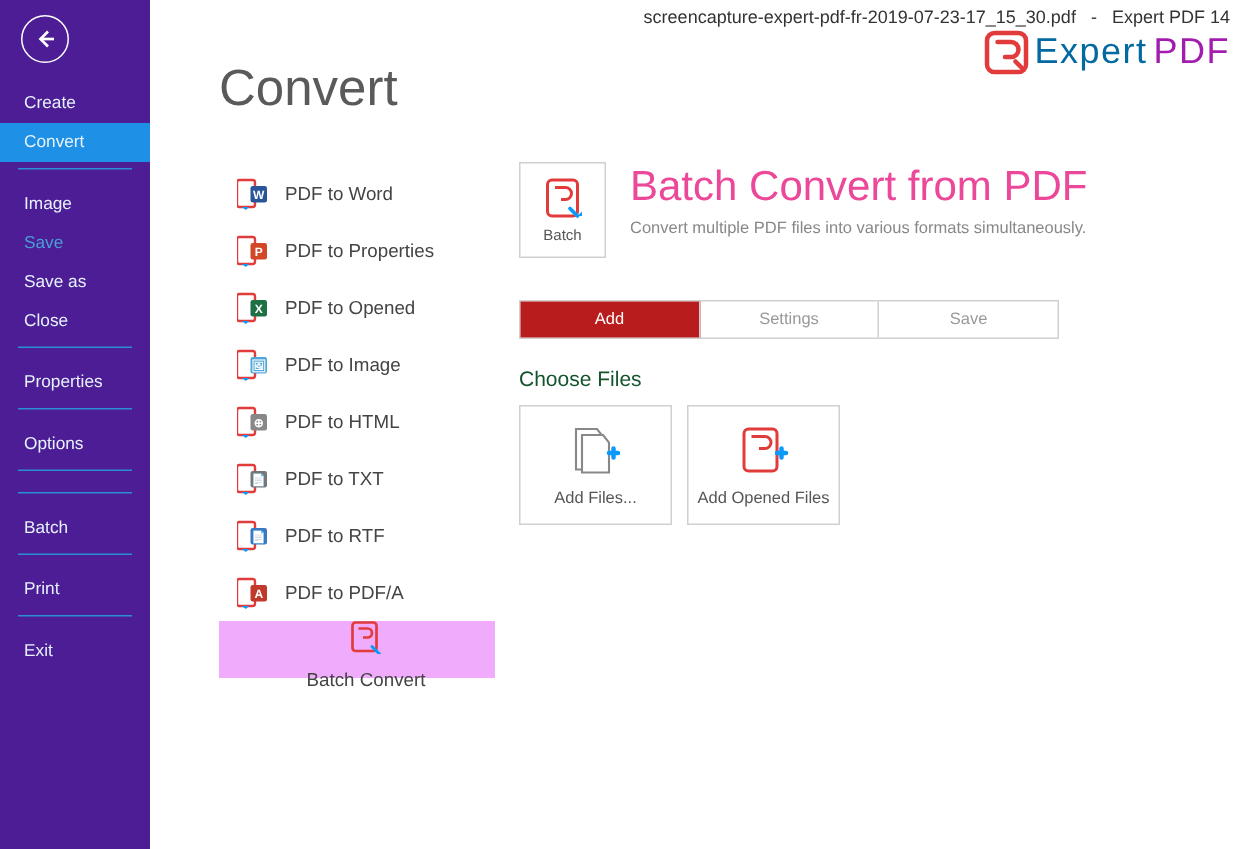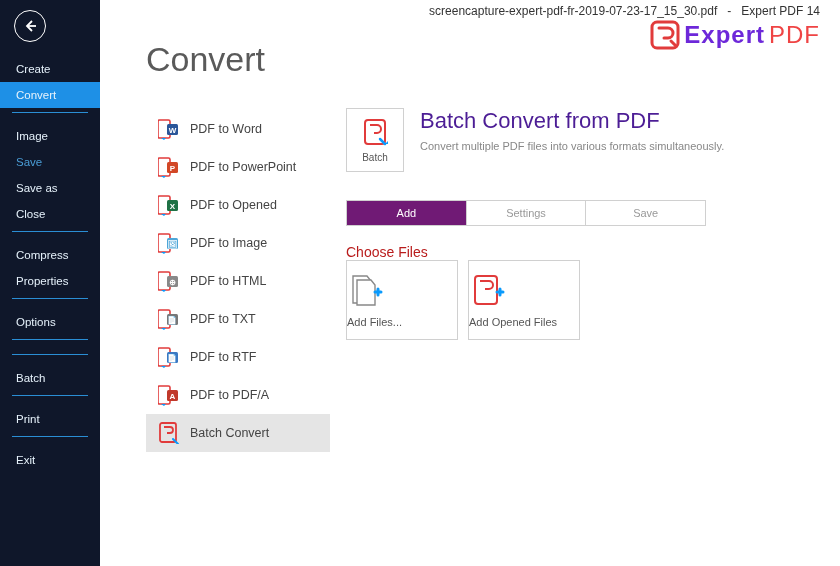--- a/index.html
+++ b/index.html
@@ -1,52 +1,52 @@
 <!DOCTYPE html>
 <html><head>
 <meta charset="utf-8">
 <style>
   * { box-sizing: border-box; margin: 0; padding: 0; font-family: "Segoe UI", Arial, sans-serif; }
   body { width: 840px; height: 566px; overflow: hidden; background: #fff; position: relative; }
   .topbar { position: absolute; top: 4px; right: 20px; font-size: 12px; color: #333; }
   .logo { position: absolute; top: 20px; right: 20px; display: flex; align-items: center; gap: 4px; font-size: 24px; font-weight: 400; }
   .logo .ico { display: inline-flex; }
-  .logo .txt1 { color: #6d28d9; font-weight: 700; letter-spacing: 1px; }
-  .logo .txt2 { color: #ef4444; font-weight: 500; letter-spacing: 1px; text-align: right; }
-
-  .sidebar { position: absolute; left: 0; top: 0; bottom: 0; width: 100px; background: #0f172a; color: #e6f2fb; font-size: 11.5px; }
+  .logo .txt1 { color: #0369a1; font-weight: 400; letter-spacing: 1px; }
+  .logo .txt2 { color: #a21caf; font-weight: 500; letter-spacing: 1px; text-align: right; }
+
+  .sidebar { position: absolute; left: 0; top: 0; bottom: 0; width: 100px; background: #4c1d95; color: #e6f2fb; font-size: 11.5px; }
   .back-btn { margin: 10px 0 14px 14px; width: 32px; height: 32px; border: 1.5px solid #fff; border-radius: 50%; display: flex; align-items: center; justify-content: center; cursor: pointer; }
   .side-item { padding: 7px 0 7px 16px; cursor: pointer; }
   .side-item.disabled { color: #4a9dd6; cursor: default; }
   .side-item.sel { background: #1e90e6; }
   .side-gap { height: 16px; }
   .side-div { border-top: 1px solid #2a8ed4; margin: 4px 12px; }
 
   .main { position: absolute; left: 100px; right: 0; top: 0; bottom: 0; padding: 40px 0 0 46px; }
   .h1 { font-size: 34px; font-weight: 300; color: #5a5a5a; margin-bottom: 30px; }
 
   .col-left { position: absolute; left: 146px; top: 110px; width: 184px; }
   .conv-item { display: flex; align-items: center; gap: 10px; height: 38px; padding-left: 12px; font-size: 12.5px; color: #444; cursor: pointer; }
-  .conv-item.sel { background: #e5e5e5; }
+  .conv-item.sel { background: #f0abfc; flex-direction: column; }
   .conv-item .ci { display: inline-flex; width: 22px; }
 
   .panel { position: absolute; left: 346px; top: 108px; right: 30px; }
   .panel-hd { display: flex; align-items: flex-start; gap: 16px; margin-bottom: 28px; }
   .batch-box { width: 58px; height: 64px; border: 1px solid #d0d0d0; display: flex; flex-direction: column; align-items: center; justify-content: center; gap: 6px; font-size: 10px; color: #555; cursor: pointer; }
-  .panel-title { font-size: 22px; font-weight: 300; color: #4c1d95; margin-bottom: 6px; }
+  .panel-title { font-size: 28px; font-weight: 300; color: #ec4899; margin-bottom: 6px; }
   .panel-sub { font-size: 11px; color: #888; }
 
   .tabs { display: flex; border: 1px solid #d0d0d0; width: 360px; height: 26px; font-size: 11px; margin-bottom: 18px; }
   .tab { flex: 1; display: flex; align-items: center; justify-content: center; color: #999; border-right: 1px solid #d0d0d0; cursor: pointer; }
   .tab:last-child { border-right: none; }
-  .tab.sel { background: #701a75; color: #fff; }
-
-  .sec-title { font-size: 14px; color: #b91c1c; }
+  .tab.sel { background: #b91c1c; color: #fff; }
+
+  .sec-title { font-size: 14px; color: #14532d; margin-bottom: 10px; }
   .cards { display: flex; gap: 10px; }
-  .card { width: 112px; height: 80px; border: 1px solid #d0d0d0; display: flex; flex-direction: column; align-items: flex-start; justify-content: center; gap: 8px; font-size: 11px; color: #555; cursor: pointer; }
+  .card { width: 102px; height: 80px; border: 1px solid #d0d0d0; display: flex; flex-direction: column; align-items: center; justify-content: center; gap: 8px; font-size: 11px; color: #555; cursor: pointer; }
 
   svg { display: block; }
 </style>
 </head>
 <body>
 
 <div class="topbar">
   <span>screencapture-expert-pdf-fr-2019-07-23-17_15_30.pdf</span>
   &nbsp;&nbsp;<span>-</span>&nbsp;&nbsp;
   <span>Expert PDF 14</span>
@@ -75,21 +75,20 @@
       <div class="side-item">Create</div>
       <div class="side-item sel">Convert</div>
       <div class="side-div"></div>
       <div class="side-gap" style="height: 6px;"></div>
       <div class="side-item">Image</div>
       <div class="side-item disabled">Save</div>
       <div class="side-item">Save as</div>
       <div class="side-item">Close</div>
       <div class="side-div"></div>
       <div class="side-gap" style="height: 6px;"></div>
-      <div class="side-item">Compress</div>
       <div class="side-item">Properties</div>
       <div class="side-div"></div>
       <div class="side-gap" style="height: 6px;"></div>
       <div class="side-item">Options</div>
       <div class="side-div"></div>
       <div class="side-gap" style="height: 6px;"></div>
       <div class="side-div"></div>
       <div class="side-gap" style="height: 6px;"></div>
       <div class="side-item">Batch</div>
       <div class="side-div"></div>
@@ -119,21 +118,21 @@
     </div>
     <div class="conv-item">
       <span class="ci">
         <svg width="22" height="22" viewBox="0 0 22 22">
           <rect x="0" y="2" width="12" height="18" rx="1.5" fill="none" stroke="#e13b3b" stroke-width="1.6"></rect>
           <rect x="9" y="6" width="11" height="11" rx="1.5" fill="#d24726"></rect>
           <text x="14.5" y="14.5" font-size="8" font-weight="bold" fill="#fff" text-anchor="middle">P</text>
           <path d="M3 20 l5 0 l-2 2 z" fill="#0a9afc"></path>
         </svg>
       </span>
-      <span>PDF to PowerPoint</span>
+      <span>PDF to Properties</span>
     </div>
     <div class="conv-item">
       <span class="ci">
         <svg width="22" height="22" viewBox="0 0 22 22">
           <rect x="0" y="2" width="12" height="18" rx="1.5" fill="none" stroke="#e13b3b" stroke-width="1.6"></rect>
           <rect x="9" y="6" width="11" height="11" rx="1.5" fill="#1e7145"></rect>
           <text x="14.5" y="14.5" font-size="8" font-weight="bold" fill="#fff" text-anchor="middle">X</text>
           <path d="M3 20 l5 0 l-2 2 z" fill="#0a9afc"></path>
         </svg>
       </span>

